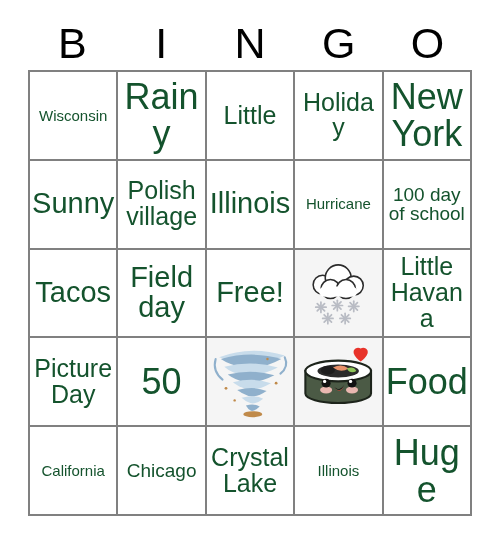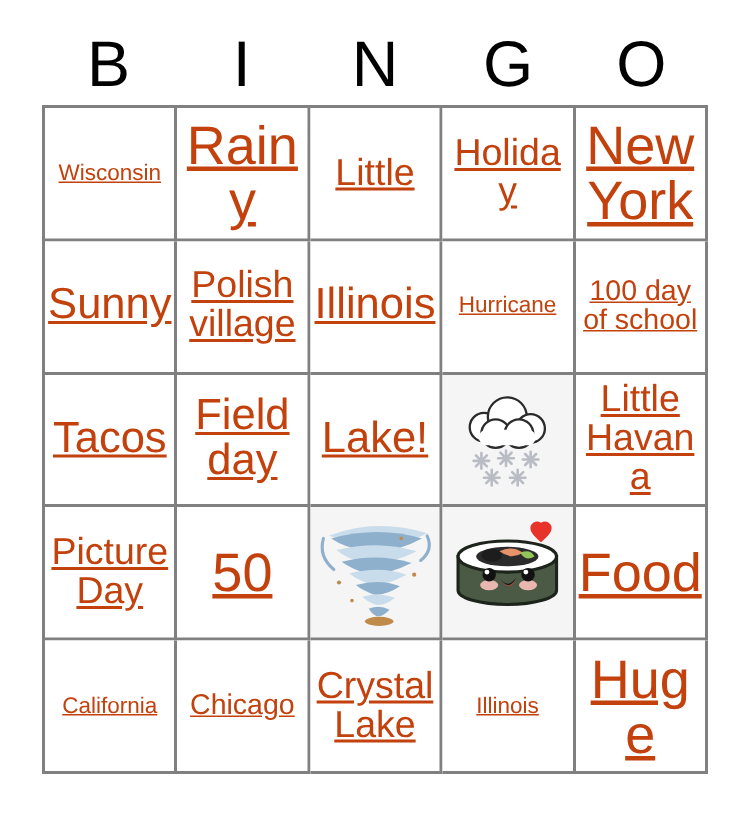--- a/index.html
+++ b/index.html
@@ -70,22 +70,21 @@
     overflow: hidden;
     padding: 2px;
     background: #ffffff;
   }
   .cell-text {
     text-align: center;
     line-height: 1.03;
     width: 100%;
     word-wrap: break-word;
     font-family: "Liberation Sans", sans-serif;
-    color: #c2410c;
-    text-decoration: underline;
+    color: #14532d;
   }
   
   .fs-xs  { font-size: 15px; }
   .fs-sm  { font-size: 19px; }
   .fs-md  { font-size: 25px; }
   .fs-lg  { font-size: 29px; }
   .fs-xl  { font-size: 36px; }
 
   .cell.image-cell {
     background: #f5f5f5;
@@ -141,21 +140,21 @@
       <div class="cell">
         <span class="cell-text fs-sm">100 day of school</span>
       </div>
       <div class="cell">
         <span class="cell-text fs-lg">Tacos</span>
       </div>
       <div class="cell">
         <span class="cell-text fs-lg">Field day</span>
       </div>
       <div class="cell">
-        <span class="cell-text fs-lg">Lake!</span>
+        <span class="cell-text fs-lg">Free!</span>
       </div>
       <div class="cell image-cell">
         <span style="display: block; width: 100%; height: 100%;">
           <svg class="art" viewBox="0 0 100 100" xmlns="http://www.w3.org/2000/svg">
     <g stroke="#2b2b2b" stroke-width="1.8" fill="#ffffff">
       <circle cx="32" cy="40" r="11"></circle>
       <circle cx="50" cy="32" r="15"></circle>
       <circle cx="68" cy="41" r="11"></circle>
       <circle cx="41" cy="45" r="11"></circle>
       <circle cx="59" cy="45" r="11"></circle>

